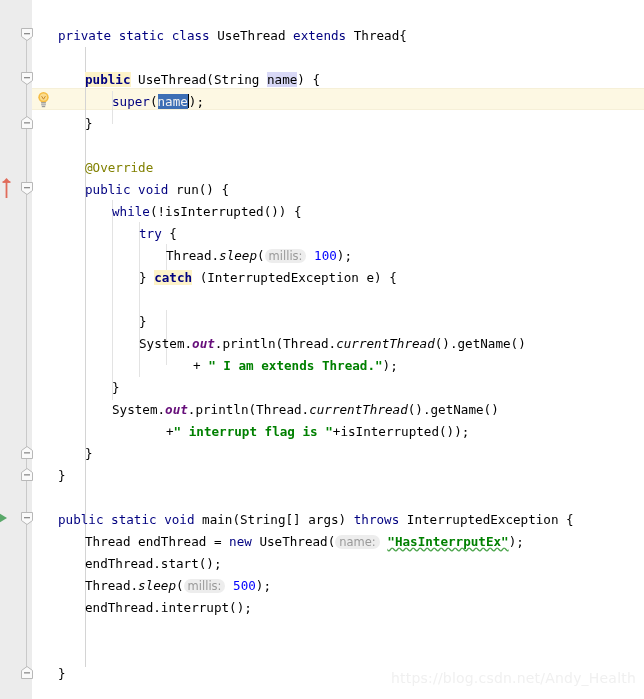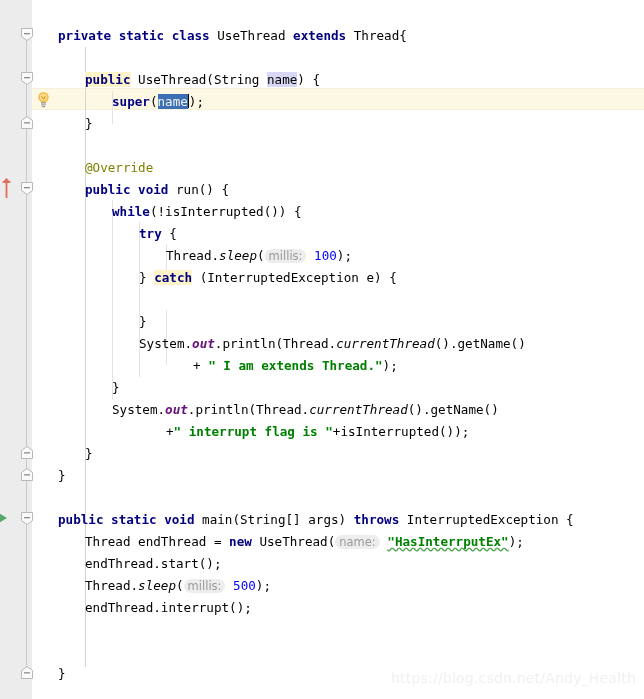--- a/index.html
+++ b/index.html
@@ -79,21 +79,21 @@
     box-sizing:border-box;
   }
 
   
   .guide{
     position:absolute;width:1px;background:#d4d4d4;
   }
   .guide.light{background:#e3e3e3;}
 
   
-  .kw      {color:#000080;font-weight:bold;text-align:center;}
+  .kw      {color:#000080;font-weight:normal;text-align:center;}
   .plain   {color:#000000;}
   .str     {color:#008000;font-weight:bold;}
   .str.typo{text-decoration:underline wavy #49a349;text-decoration-skip-ink:none;}
   .num     {color:#0000ff;}
   .anno    {color:#808000;}
   .field   {color:#660e7a;font-weight:bold;font-style:italic;}
   .method-static{font-style:italic;color:#000000;}
   .hl-kw   {background:#fdf3c8;color:#000080;font-weight:bold;}
   .hl-ident{background:#d8d8f6;color:#000000;}
   .sel     {background:#3d6fb5;color:#f2f2f2;}

